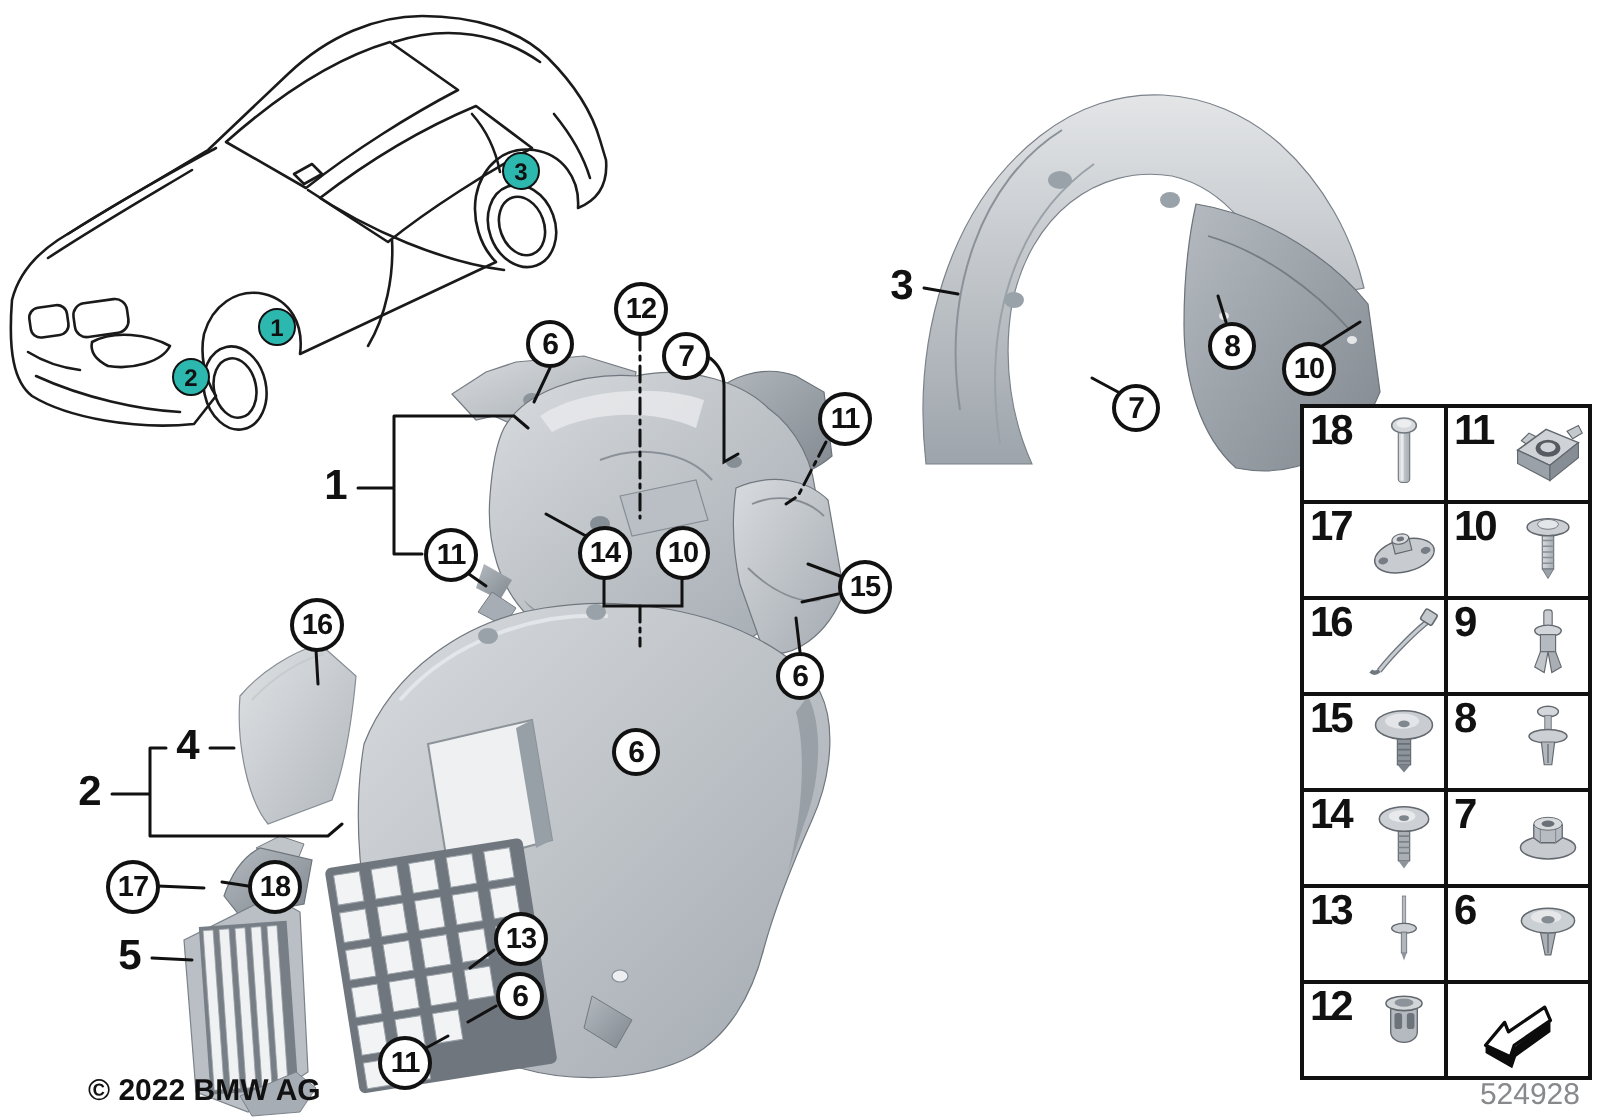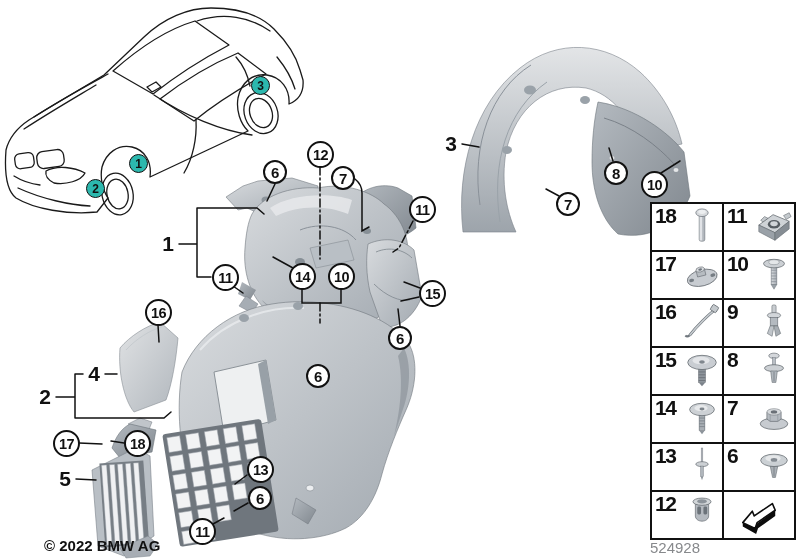--- a/index.html
+++ b/index.html
@@ -40,21 +40,21 @@
     color:#111;letter-spacing:-1.5px;line-height:1.1;
   }
   .ft-icon{position:absolute;right:1px;top:50%;transform:translateY(-50%);
     width:38px;height:42px;}
   .ft-icon.wide{left:2px;right:auto;width:66px;}
   .copyright{
     position:absolute;left:8px;top:537px;font-size:15px;font-weight:bold;
     color:#111;z-index:7;margin-left:36px;
   }
   .diagram-number{
-    position:absolute;left:650px;top:539px;width:140px;
+    position:absolute;left:650px;top:539px;width:140px;text-align:right;
     font-size:15px;color:#87898c;z-index:7;
   }
 </style>
 </head>
 <body>
 
 <div class="stage">
 
 <svg class="canvas" width="800" height="560" viewBox="0 0 800 560">
   <defs>

